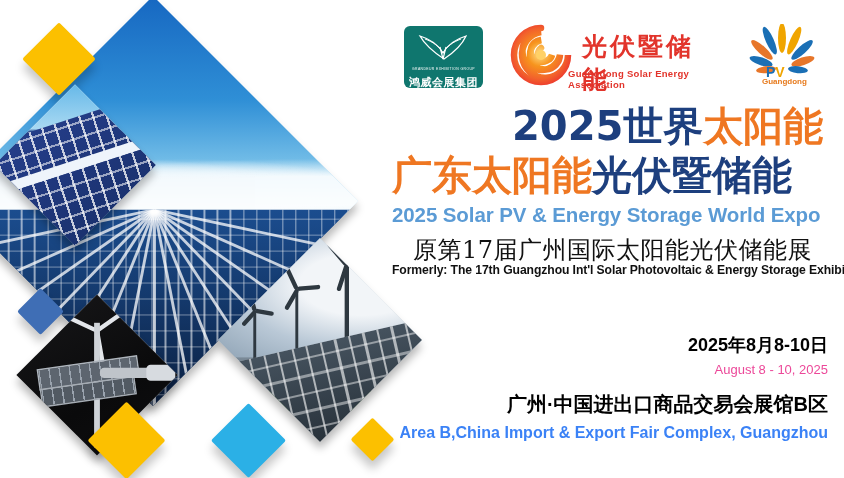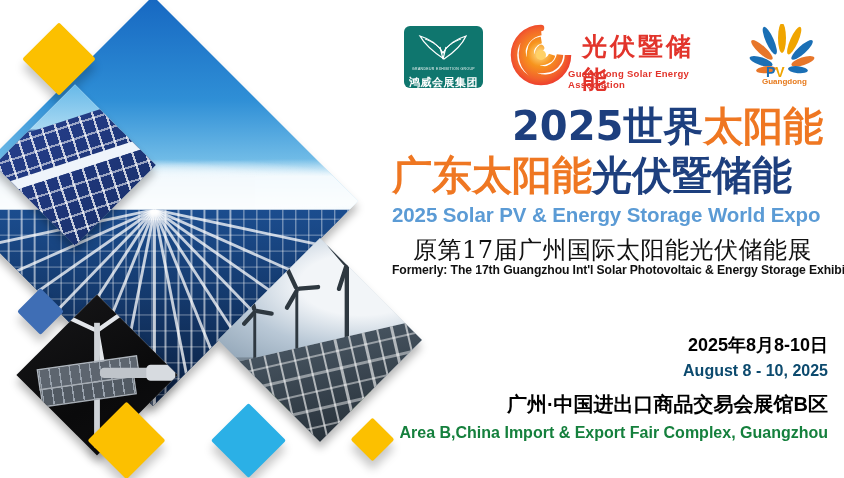--- a/index.html
+++ b/index.html
@@ -112,23 +112,23 @@
   .orange{color:#ef7722;}
 
   .subEn{position:absolute;left:392px;top:203px;font-size:20.5px;font-weight:700;
      color:#5b9bd5;white-space:nowrap;letter-spacing:-.1px;}
   .formerCn{position:absolute;left:413px;top:234px;font-size:24px;color:#111;
      white-space:nowrap;letter-spacing:.5px;font-family:"DejaVu Serif","Liberation Serif",serif;}
   .formerEn{position:absolute;left:392px;top:263px;font-size:12.2px;font-weight:700;color:#111;
      white-space:nowrap;letter-spacing:-.1px;}
 
   .dateCn{position:absolute;right:16px;top:333px;font-size:18px;font-weight:700;color:#000;white-space:nowrap;}
-  .dateEn{position:absolute;right:16px;top:362px;font-size:16px;font-weight:700;color:#0c4a6e;white-space:nowrap;}
+  .dateEn{position:absolute;right:16px;top:362px;font-size:13px;font-weight:400;color:#ec4899;white-space:nowrap;}
   .venueCn{position:absolute;right:16px;top:391px;font-size:20px;font-weight:700;color:#000;white-space:nowrap;}
-  .venueEn{position:absolute;right:16px;top:424px;font-size:16px;font-weight:700;color:#15803d;white-space:nowrap;}
+  .venueEn{position:absolute;right:16px;top:424px;font-size:16px;font-weight:700;color:#3b82f6;white-space:nowrap;}
 </style>
 </head>
 <body>
 
 <div class="poster">
 
   <div class="collage">
 
     <div class="photo hero">
       <div class="inner">

